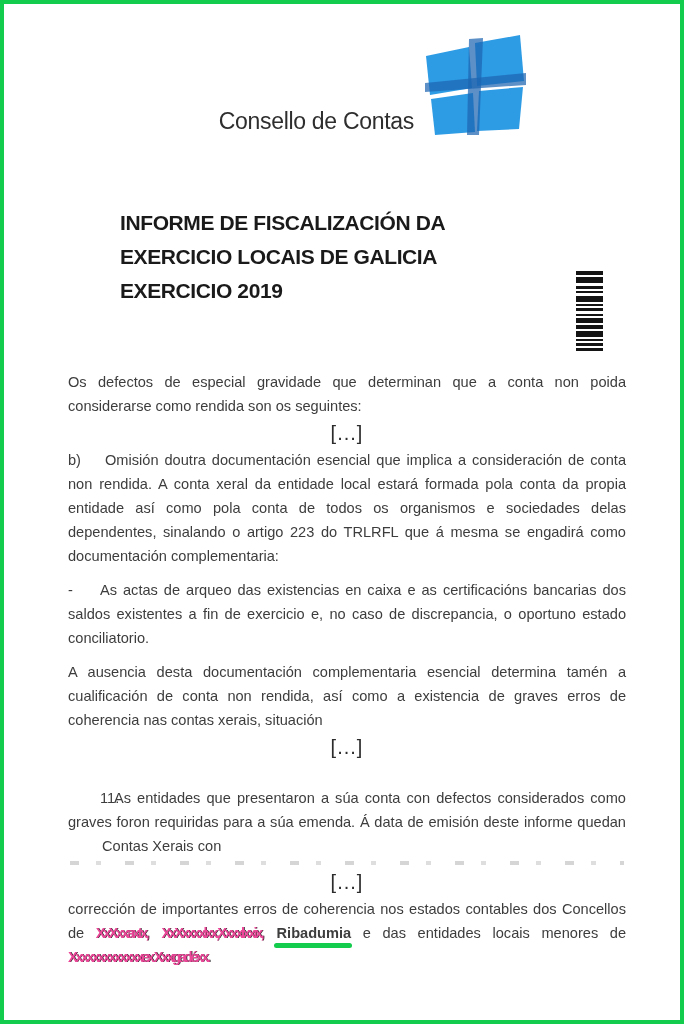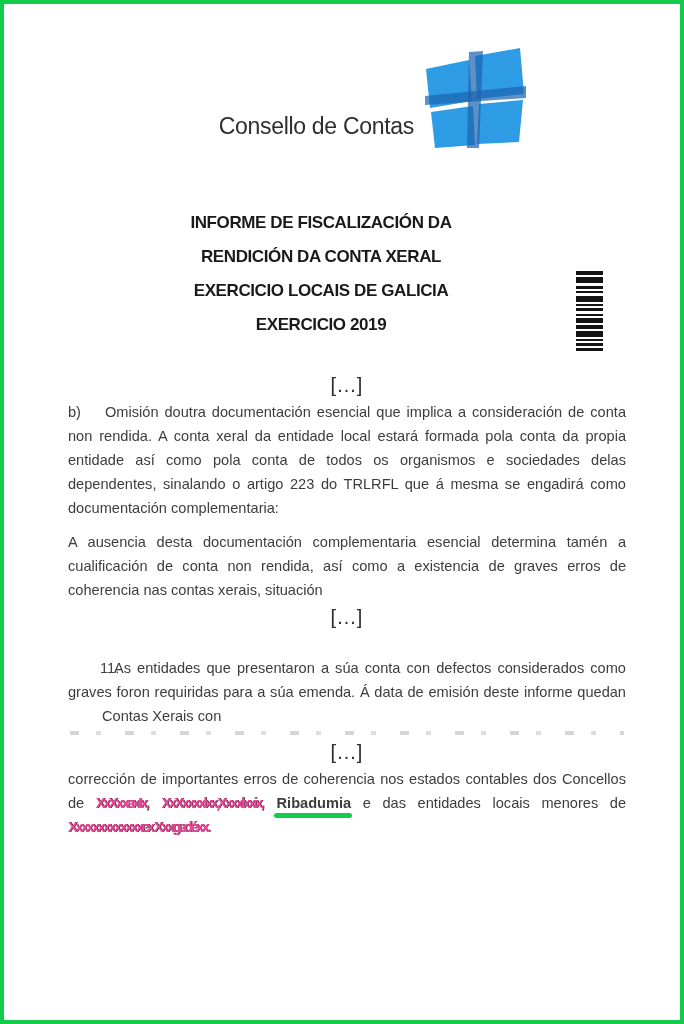--- a/index.html
+++ b/index.html
@@ -16,37 +16,37 @@
     position:relative;
     width:684px;height:1024px;
     background:#ffffff;
     border:4px solid var(--annotation-green);
     overflow:hidden;
     font-family:"Liberation Sans","DejaVu Sans",sans-serif;
     color:var(--text-color);
   }
   
   .brand{
-    position:absolute;top:33px;right:150px;
-    display:flex;align-items:center;
+    position:absolute;top:20px;right:150px;
+    display:flex;align-items:flex-end;
   }
   .brand-text{
     text-align:right;
     font-size:23px;line-height:30px;
     color:#2e2e2e;
     margin-right:4px;
     margin-top:66px;
     letter-spacing:-0.3px;
   }
   .brand-mark{display:block;}
   
   .report-title{
     position:absolute;top:202px;right:158px;left:116px;
-    text-align:center;
-    font-size:17px;font-weight:700;line-height:34px;
+    text-align:left;
+    font-size:21px;font-weight:700;line-height:34px;
     letter-spacing:-0.4px;
     color:var(--title-color);
   }
   .barcode{position:absolute;left:572px;top:267px;}
   .barcode rect{fill:var(--barcode-color);}
   
   .doc-body{
     position:absolute;left:64px;top:366px;width:558px;
     font-size:14.6px;line-height:24px;
     text-align:justify;
@@ -105,21 +105,20 @@
       <polygon class="pane" points="57,19 102,11 106,57 59,62"></polygon>
       <polygon class="pane" points="13,75 55,69 57,108 17,111"></polygon>
       <polygon class="pane" points="61,67 105,63 101,105 59,107"></polygon>
       <polygon class="crossbar" points="51,15 65,14 61,111 49,111"></polygon>
       <polygon class="crossbar" points="7,59 108,49 108,61 7,68"></polygon>
     </svg>
   </div>
 
   <div class="report-title">
     <div>INFORME DE FISCALIZACIÓN DA</div>
-    <div>RENDICIÓN DA CONTA XERAL</div>
     <div>EXERCICIO LOCAIS DE GALICIA</div>
     <div>EXERCICIO 2019</div>
   </div>
 
   <svg class="barcode" width="27" height="80" viewBox="0 0 27 80" aria-hidden="true">
     <rect x="0" y="0" width="27" height="4"></rect>
     <rect x="0" y="6" width="27" height="6"></rect>
     <rect x="0" y="15" width="27" height="3"></rect>
     <rect x="0" y="20" width="27" height="2"></rect>
     <rect x="0" y="25" width="27" height="6"></rect>
@@ -129,25 +128,27 @@
     <rect x="0" y="47" width="27" height="5"></rect>
     <rect x="0" y="54" width="27" height="4"></rect>
     <rect x="0" y="60" width="27" height="6"></rect>
     <rect x="0" y="68" width="27" height="2"></rect>
     <rect x="0" y="72" width="27" height="3"></rect>
     <rect x="0" y="77" width="27" height="3"></rect>
   </svg>
 
   <main class="doc-body">
 
+    <p>Os defectos de especial gravidade que determinan que a conta non poida considerarse como rendida son os seguintes:</p>
 
     <p class="ellipsis">[...]</p>
 
     <p><span class="p-label">b)</span><span>Omisión doutra documentación esencial que implica a consideración de conta non rendida. A conta xeral da entidade local estará formada pola conta da propia entidade así como pola conta de todos os organismos e sociedades delas dependentes, sinalando o artigo 223 do TRLRFL que á mesma se engadirá como documentación complementaria:</span></p>
 
+    <p class="para-gap"><span class="li-dash">-</span><span>As actas de arqueo das existencias en caixa e as certificacións bancarias dos saldos existentes a fin de exercicio e, no caso de discrepancia, o oportuno estado conciliatorio.</span></p>
 
 
     <p class="para-gap">A ausencia desta documentación complementaria esencial determina tamén a cualificación de conta non rendida, así como a existencia de graves erros de coherencia nas contas xerais,  situación</p>
 
     <p class="ellipsis">[...]</p>
 
     <p class="indent-first"><span class="num-label">11.</span><span>As entidades que presentaron a súa conta con defectos considerados como graves foron requiridas para a súa emenda. Á data de emisión deste informe quedan</span><span class="blank-gap"></span><span>Contas Xerais con</span></p>
 
     <div class="cropped-line"></div>
 

